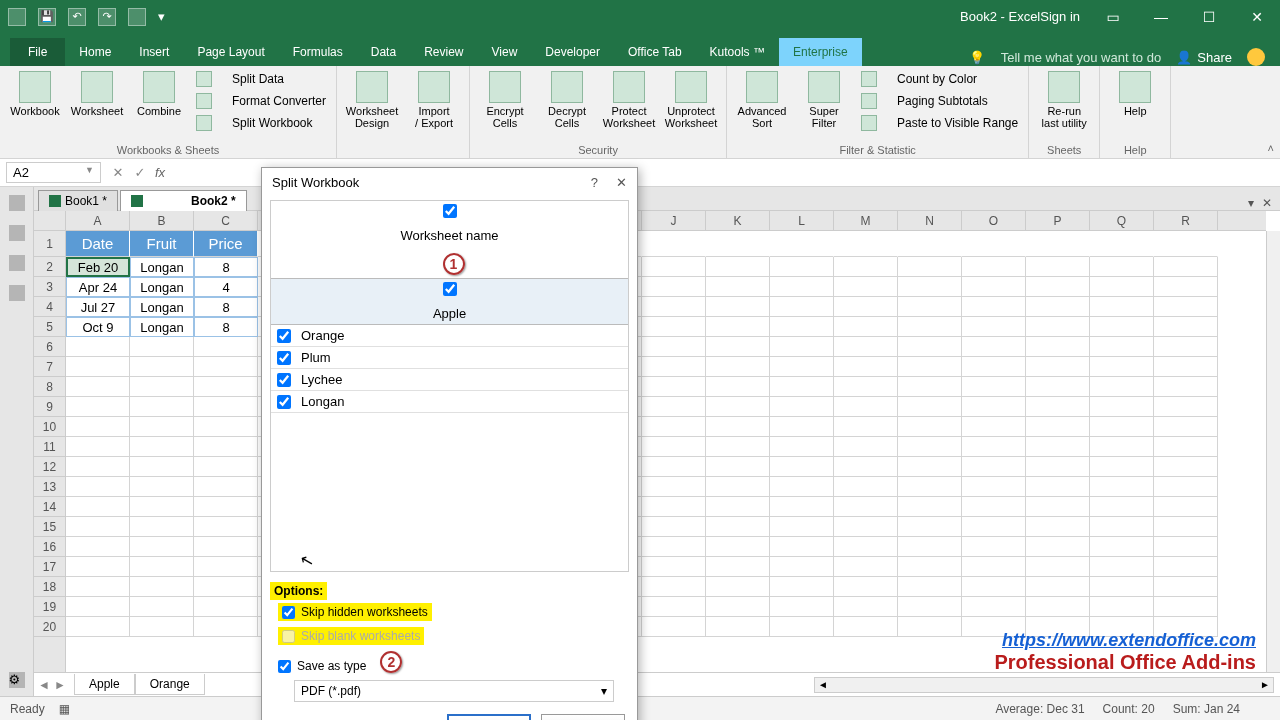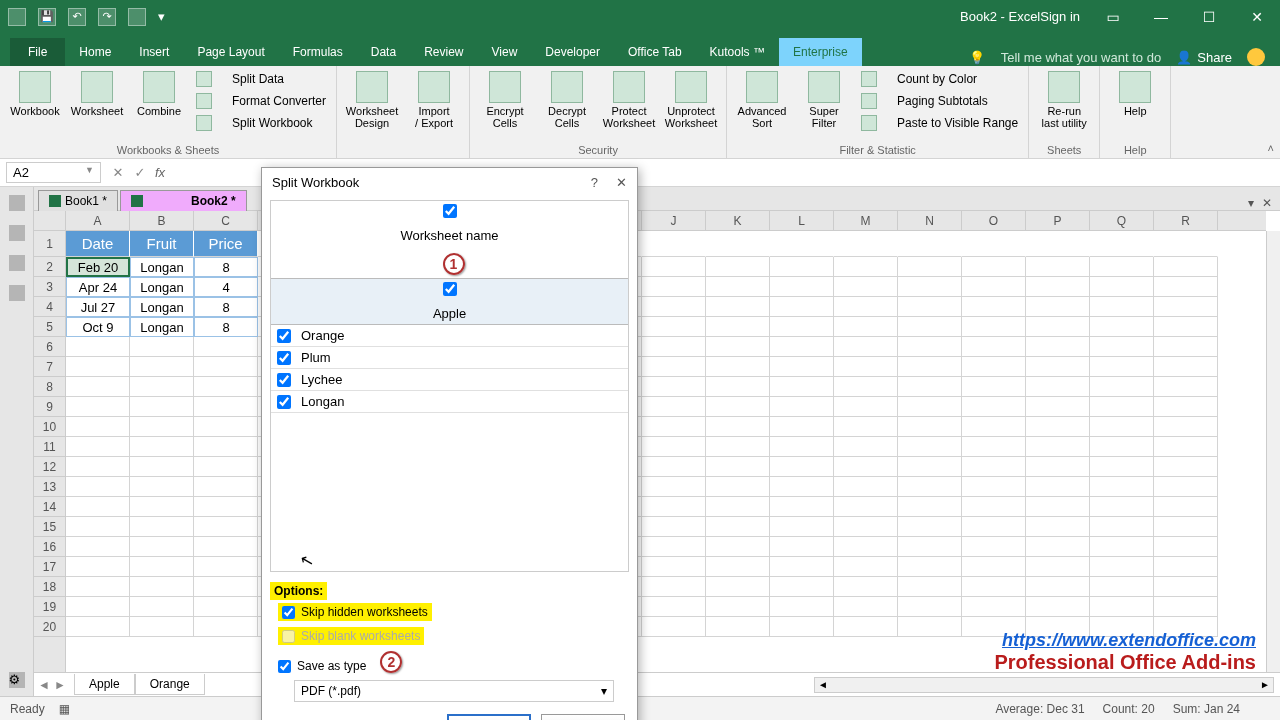--- a/index.html
+++ b/index.html
@@ -48,21 +48,21 @@
 .leftbar { width: 34px; background: #e6e6e6; border-right: 1px solid #ccc; display: flex; flex-direction: column; align-items: center; gap: 14px; padding-top: 8px; }
 .leftbar .ico { width: 16px; height: 16px; background: #b5b5b5; }
 .leftbar .gear { margin-top: auto; margin-bottom: 8px; }
 
 .mainarea { flex: 1; display: flex; flex-direction: column; position: relative; }
 
 
 .filetabs { height: 24px; background: #e6e6e6; border-bottom: 1px solid #ccc; display: flex; align-items: flex-end; padding-left: 4px; position: relative; }
 .filetab { padding: 3px 10px; border: 1px solid #999; border-bottom: none; background: #e0e0e0; font-size: 12px; margin-right: 2px; position: relative; top: 1px; display: flex; align-items: center; gap: 4px; }
 .filetab .ico { width: 12px; height: 12px; background: #217346; }
-.filetab.active { background: #f0abfc; font-weight: bold; gap: 48px; }
+.filetab.active { background: #ffffff; font-weight: bold; gap: 48px; }
 .filetabs .ctrls { margin-left: auto; display: flex; gap: 8px; padding-right: 8px; font-size: 12px; color: #555; }
 
 
 .gridwrap { flex: 1; position: relative; overflow: hidden; background: #fff; }
 .colhdr { position: absolute; top: 0; left: 32px; right: 14px; height: 20px; background: #e6e6e6; display: flex; border-bottom: 1px solid #ccc; }
 .colhdr .ch { width: 64px; border-right: 1px solid #ccc; text-align: center; font-size: 12px; color: #555; line-height: 20px; }
 .rowhdr { position: absolute; top: 20px; left: 0; width: 32px; bottom: 0; background: #e6e6e6; border-right: 1px solid #ccc; }
 .rowhdr .rh { height: 20px; border-bottom: 1px solid #ccc; text-align: center; font-size: 12px; color: #555; line-height: 20px; }
 .rowhdr .rh.hdr { height: 26px; line-height: 26px; }
 .cells { position: absolute; top: 20px; left: 32px; right: 14px; bottom: 0; }

